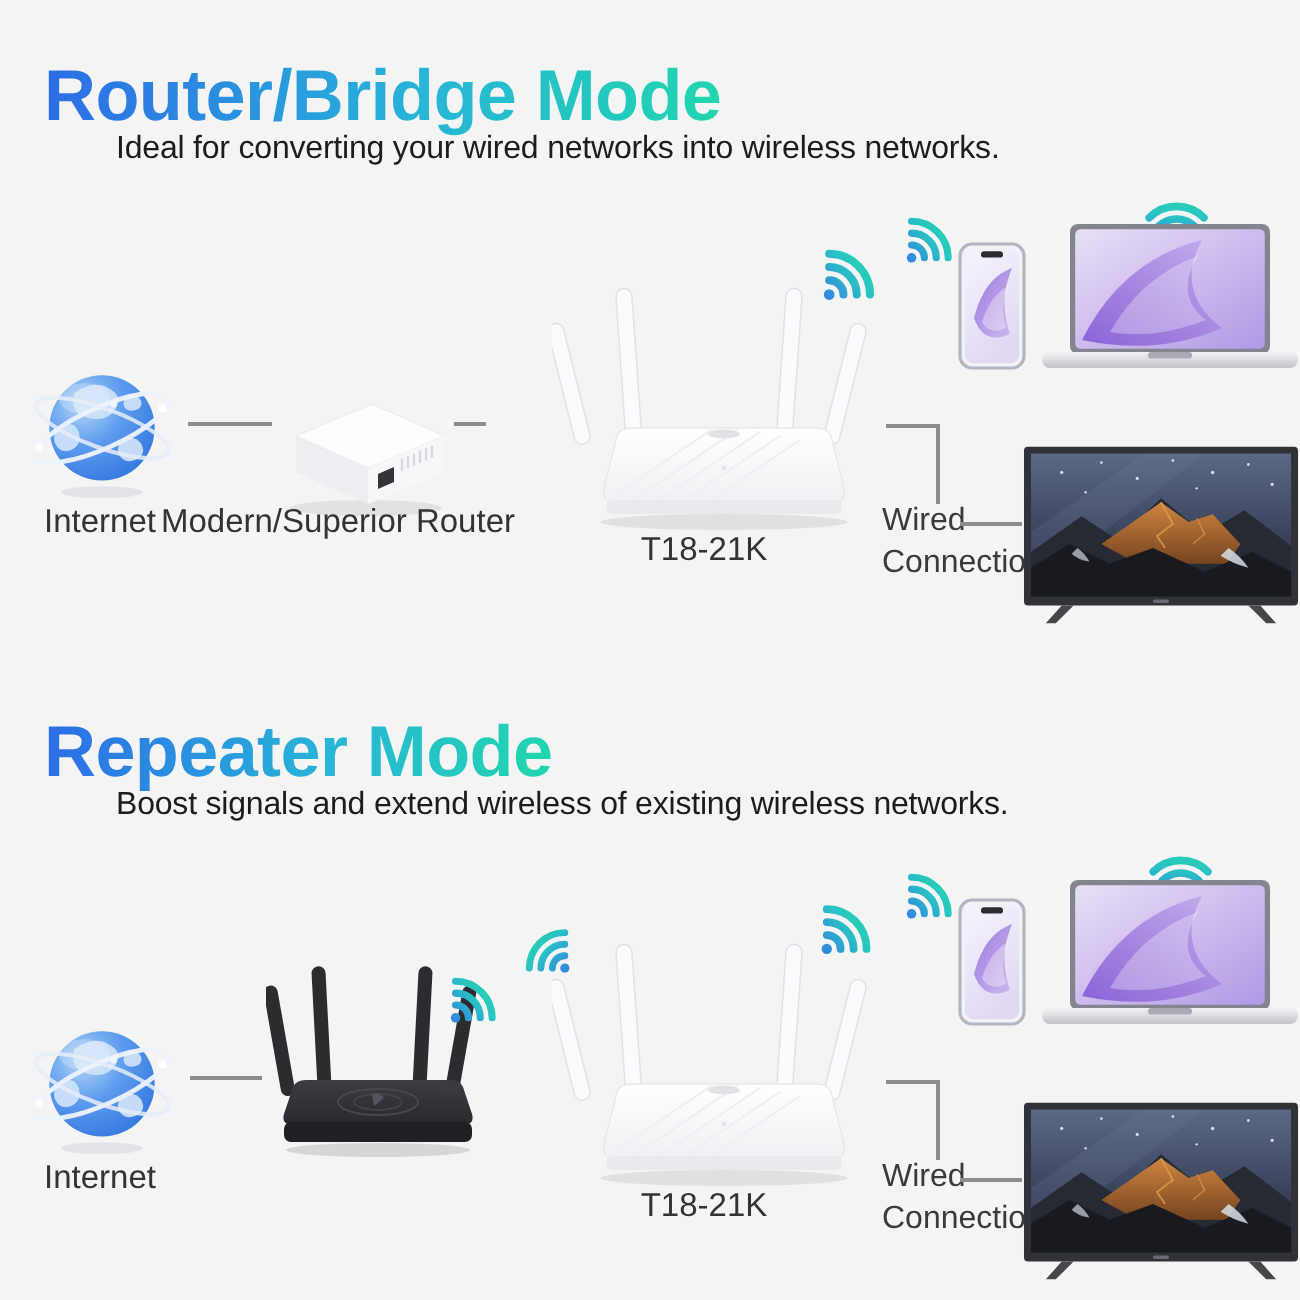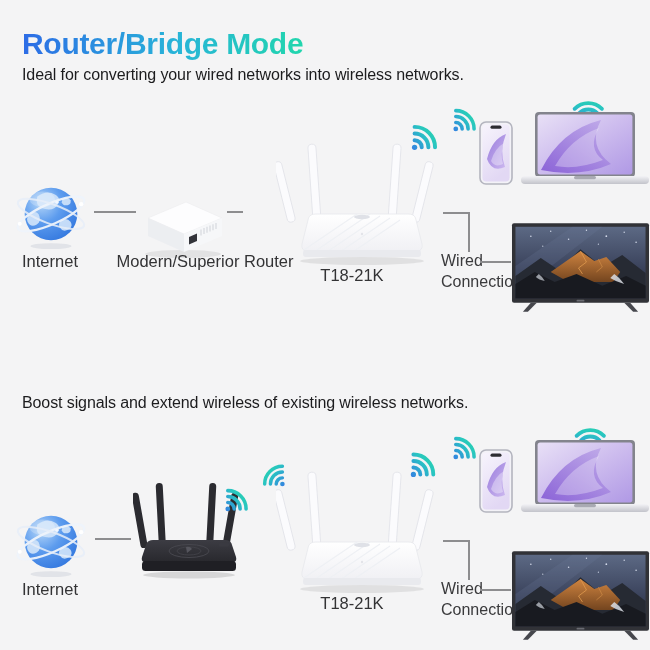--- a/index.html
+++ b/index.html
@@ -1,26 +1,26 @@
 <!DOCTYPE html>
 <html><head>
 <meta charset="utf-8">
 <style>
   html,body{margin:0;padding:0;background:#e9e9ea;}
   .canvas{position:relative;width:650px;height:650px;background:#f4f4f5;
           font-family:"Liberation Sans",sans-serif;overflow:hidden;}
   .el{position:absolute;}
-  .title{position:absolute;font-size:30px;font-weight:700;letter-spacing:-0.3px;
+  .title{position:absolute;font-size:36px;font-weight:700;letter-spacing:-0.3px;
          color:#2b7ce0;white-space:nowrap;
          background:linear-gradient(90deg,#2d6ce6 0%,#28b4d8 55%,#21d6ad 100%);
          -webkit-background-clip:text;background-clip:text;}
   @supports ((-webkit-background-clip:text) or (background-clip:text)){
     .title{color:transparent;}
   }
-  .subtitle{position:absolute;font-size:16px;color:#1c1c1e;letter-spacing:-0.1px;white-space:nowrap;}
+  .subtitle{position:absolute;font-size:16px;color:#1c1c1e;letter-spacing:-0.1px;white-space:nowrap;margin-left:36px;}
   .nlabel{position:absolute;font-size:16.5px;color:#333335;text-align:center;}
   .wlabel{position:absolute;font-size:16px;color:#3a3a3c;line-height:1.32;width:88px;text-align:left;}
   .hline{position:absolute;height:2px;background:#8d8d8f;}
   .vline{position:absolute;width:2px;background:#8d8d8f;}
   .up{transform:rotate(-45deg);transform-origin:50% 50%;}
   .mir{transform:scaleX(-1);transform-origin:50% 50%;}
 </style>
 </head>
 <body>
 
@@ -215,21 +215,21 @@
   <svg class="el" style="left:12px;top:172px;" width="78" height="80">
       <use href="#sym-globe"></use>
     </svg>
   <div class="nlabel" style="left:5px;top:252px;width:90px;">Internet</div>
 
   <div class="hline" style="left:94px;top:211px;width:42px;"></div>
 
   <svg class="el" style="left:136px;top:194px;" width="94" height="66">
       <use href="#sym-modem"></use>
     </svg>
-  <div class="nlabel" style="left:79px;top:252px;width:180px;margin-left:36px;">Modern/Superior Router</div>
+  <div class="nlabel" style="left:79px;top:252px;width:180px;">Modern/Superior Router</div>
 
   <div class="hline" style="left:227px;top:211px;width:16px;"></div>
 
   <svg class="el" style="left:276px;top:138px;" width="172" height="132">
       <use href="#sym-router-white"></use>
     </svg>
   <div class="nlabel" style="left:294px;top:266px;width:116px;">T18-21K</div>
 
   <svg class="el" style="left:407px;top:115px;" width="38" height="38">
       <use href="#sym-wifi"></use>
@@ -248,20 +248,21 @@
     </svg>
 
   <div class="hline" style="left:443px;top:212px;width:27px;"></div>
   <div class="vline" style="left:468px;top:212px;height:40px;"></div>
   <div class="wlabel" style="left:441px;top:250px;">Wired Connection</div>
   <div class="hline" style="left:480px;top:261px;width:31px;"></div>
   <svg class="el" style="left:511px;top:222px;" width="139" height="92">
       <use href="#sym-tv"></use>
     </svg>
 
+  <div class="title" style="left:22px;top:355px;">Repeater Mode</div>
   <div class="subtitle" style="left:22px;top:394px;">Boost signals and extend wireless of existing wireless networks.</div>
 
   <svg class="el" style="left:12px;top:500px;" width="78" height="80">
       <use href="#sym-globe"></use>
     </svg>
   <div class="nlabel" style="left:5px;top:580px;width:90px;">Internet</div>
 
   <div class="hline" style="left:95px;top:538px;width:36px;"></div>
 
   <svg class="el" style="left:133px;top:478px;" width="116" height="104">

